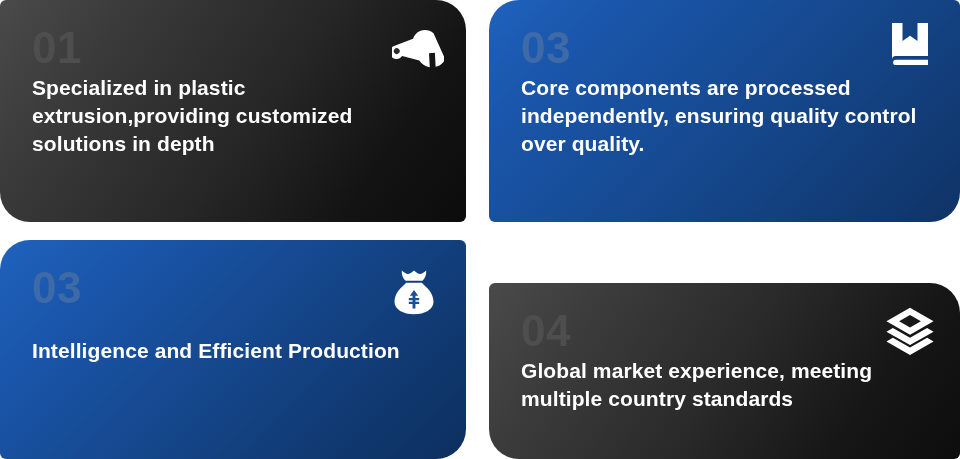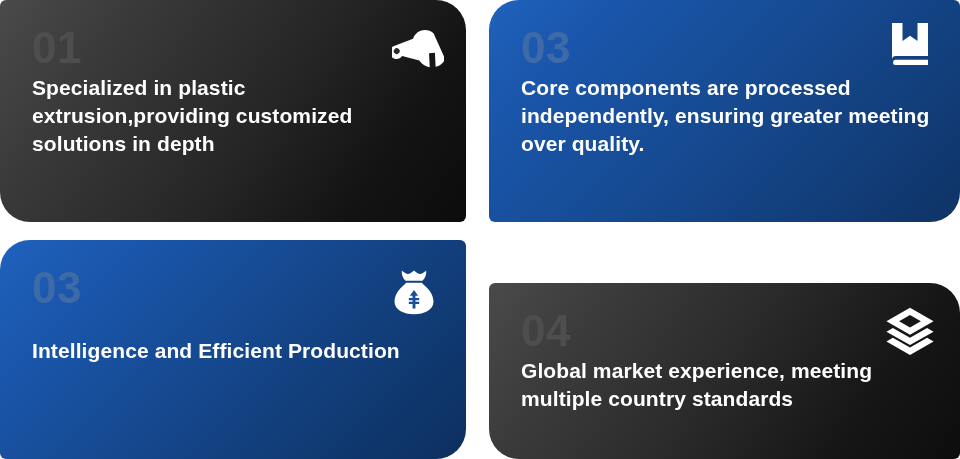--- a/index.html
+++ b/index.html
@@ -125,21 +125,21 @@
   </div>
 
   <div class="card card--c2">
     <span class="card-icon">
       <svg width="48" height="48" viewBox="0 0 64 64" aria-hidden="true">
         <path fill="#ffffff" d="M8 4h14v24l10-7 10 7V4h14v44H13a5 5 0 0 0-5 5z"></path>
         <path fill="#ffffff" d="M13 53h43v7H13a3.5 3.5 0 0 1 0-7z"></path>
       </svg>
     </span>
     <div class="card-number">03</div>
-    <div class="card-title">Core components are processed independently, ensuring greater meeting over quality.</div>
+    <div class="card-title">Core components are processed independently, ensuring quality control over quality.</div>
   </div>
 
   <div class="card card--c3">
     <span class="card-icon">
       <svg width="52" height="52" viewBox="0 0 64 64" aria-hidden="true">
         <path fill="#ffffff" d="M17 5.5c3.1 2.6 5.4 4.2 7.6 4.2 2.1 0 4.2-1.5 7.4-4.2 3.2 2.7 5.3 4.2 7.4 4.2 2.2 0 4.5-1.6 7.6-4.2 0.5 5.1-1.3 9.6-4.6 12.6H21.6C18.3 15.1 16.5 10.6 17 5.5z"></path>
         <path fill="#ffffff" d="M22.2 20.6h19.6c0.8 1.2 2 2.4 3.8 4 5.8 5.1 10.4 11.4 10.4 19.4C56 53.4 45.3 59.5 32 59.5S8 53.4 8 44c0-8 4.6-14.3 10.4-19.4 1.8-1.6 3-2.8 3.8-4z"></path>
         <path fill="#1b4f96" d="M32 29.5l-5.1 7.2h3.3v2.6h-4.6v2.7h4.6v2.1h-4.6v2.7h4.6v5.6h3.6v-5.6h4.6v-2.7h-4.6v-2.1h4.6v-2.7h-4.6v-2.6h3.3z"></path>
       </svg>
     </span>

